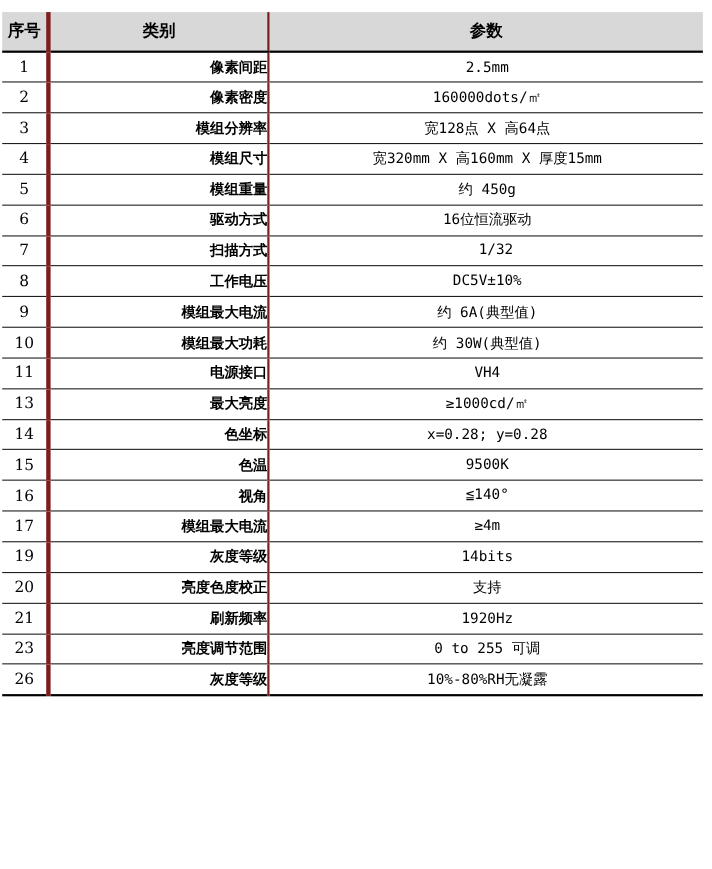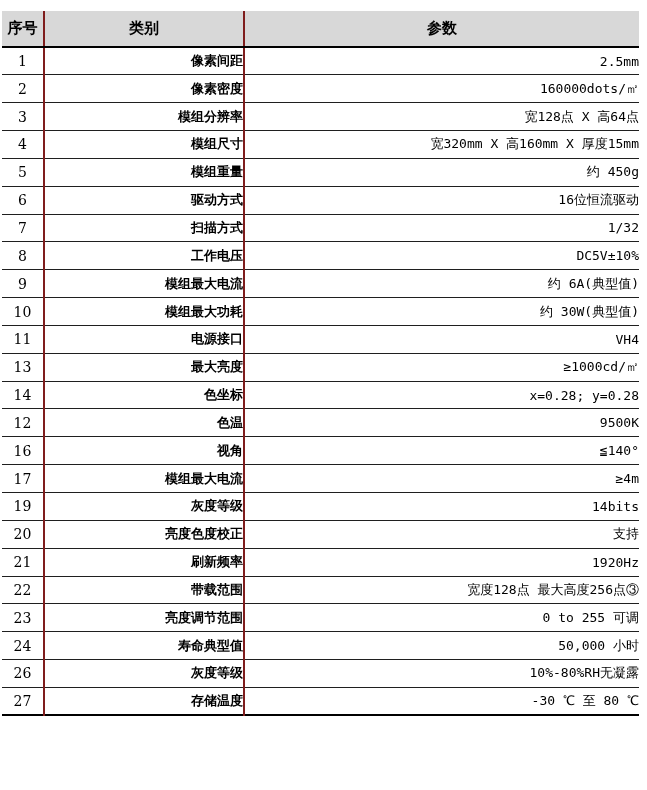--- a/index.html
+++ b/index.html
@@ -27,21 +27,21 @@
   col.c-no    { width: 42px;  }
   col.c-cat   { width: 200px; }
   col.c-param { width: 395px; }
 
   
   tr.hdr th { border-bottom: 2px solid #000000; }
   tbody td  { border-top: 1px solid #1f1f1f; }
   tbody tr:first-child td { border-top: none; }
 
   
-  th.cat, td.cat     { border-left: 2px solid #7f1d1d; }
+  th.cat, td.cat     { border-left: 4px solid #7f1d1d; }
   th.param, td.param { border-left: 2px solid #7f1d1d; }
 
   tr.hdr {
     height: 36px;
     background: #d8d8d8;
   }
   tr.hdr th {
     font-size: 15px;
     font-weight: bold;
     text-align: center;
@@ -58,21 +58,21 @@
     text-align: center;
     font-size: 14px;
     font-family: "DejaVu Serif", serif;
   }
   td.cat {
     text-align: right;
     font-size: 13px;
     font-weight: bold;
   }
   td.param {
-    text-align: right;
+    text-align: center;
     font-size: 13px;
     font-family: "DejaVu Sans Mono", monospace;
     padding-left: 2px;
     white-space: pre;
   }
 </style>
 </head>
 <body>
 
 <div class="page">
@@ -149,21 +149,21 @@
     <td class="no">13</td>
     <td class="cat">最大亮度</td>
     <td class="param">≥1000cd/㎡</td>
   </tr>
         <tr>
     <td class="no">14</td>
     <td class="cat">色坐标</td>
     <td class="param">x=0.28; y=0.28</td>
   </tr>
         <tr>
-    <td class="no">12</td>
+    <td class="no">15</td>
     <td class="cat">色温</td>
     <td class="param">9500K</td>
   </tr>
         <tr>
     <td class="no">16</td>
     <td class="cat">视角</td>
     <td class="param">≦140°</td>
   </tr>
         <tr>
     <td class="no">17</td>
@@ -179,39 +179,24 @@
     <td class="no">20</td>
     <td class="cat">亮度色度校正</td>
     <td class="param">支持</td>
   </tr>
         <tr>
     <td class="no">21</td>
     <td class="cat">刷新频率</td>
     <td class="param">1920Hz</td>
   </tr>
         <tr>
-    <td class="no">22</td>
-    <td class="cat">带载范围</td>
-    <td class="param">宽度128点 最大高度256点③</td>
-  </tr>
-        <tr>
     <td class="no">23</td>
     <td class="cat">亮度调节范围</td>
     <td class="param">0 to 255 可调</td>
   </tr>
         <tr>
-    <td class="no">24</td>
-    <td class="cat">寿命典型值</td>
-    <td class="param">50,000 小时</td>
-  </tr>
-        <tr>
     <td class="no">26</td>
     <td class="cat">灰度等级</td>
     <td class="param">10%-80%RH无凝露</td>
   </tr>
-        <tr>
-    <td class="no">27</td>
-    <td class="cat">存储温度</td>
-    <td class="param">-30 ℃ 至 80 ℃</td>
-  </tr>
       </tbody>
   </table>
 </div>
 
 </body></html>

